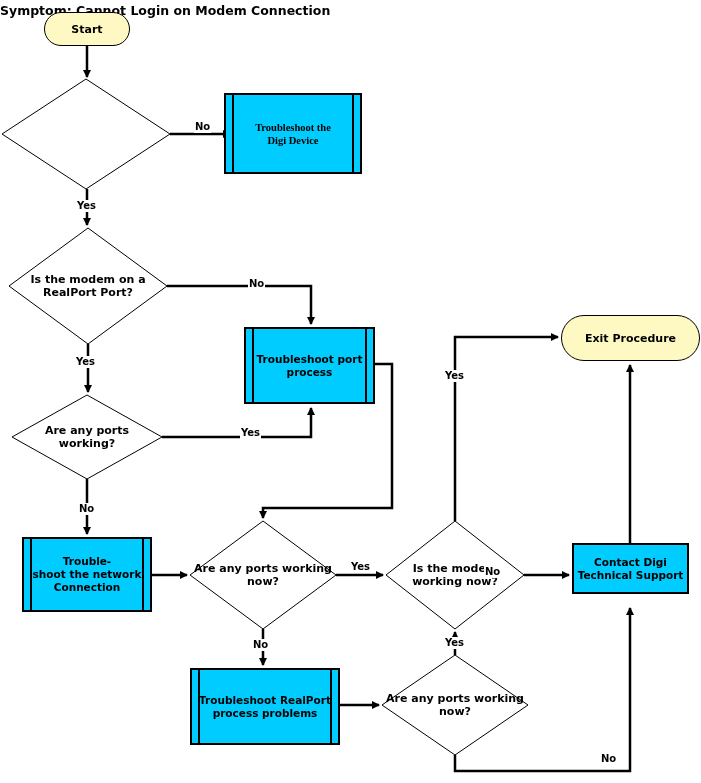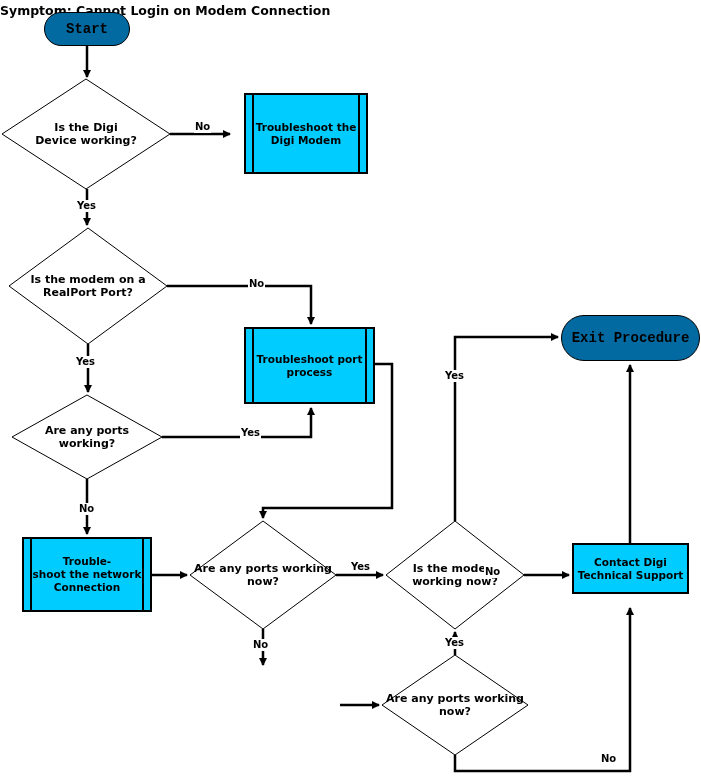--- a/index.html
+++ b/index.html
@@ -9,38 +9,38 @@
     font-family:"DejaVu Sans", "Liberation Sans", sans-serif; overflow:hidden;
   }
   .title {
     position:absolute; left:0; right:0; top:3px; text-align:left;
     font-size:12.5px; font-weight:bold; color:#000;
   }
   .wires { position:absolute; left:0; top:0; }
   .wire { fill:none; stroke:#000; stroke-width:2.5px; }
   .diamond { fill:#ffffff; stroke:#000; stroke-width:1px; }
   .terminator {
-    position:absolute; background:#0369a1; border:1px solid #000;
+    position:absolute; background:#fef9c3; border:1px solid #000;
     display:flex; flex-direction:column; align-items:center; justify-content:center;
-    font-size:14px; font-weight:bold; color:#000; text-align:center;font-family:Liberation Mono, monospace;
+    font-size:11px; font-weight:bold; color:#000; text-align:center;
   }
   #start { left:44px; top:12px; width:86px; height:34px; border-radius:17px; }
   #exit  { left:561px; top:315px; width:139px; height:46px; border-radius:23px; }
   .pbox {
     position:absolute; background:#00ccff; border:2px solid #000;
     display:flex; flex-direction:column; align-items:center; justify-content:center;
     font-size:10.5px; font-weight:bold; color:#000; text-align:center; line-height:13px;
   }
   .pbox span, .dtext span, .terminator span { display:block; white-space:nowrap; }
   .predef::before, .predef::after {
     content:""; position:absolute; top:0; bottom:0; width:2px; background:#000;
   }
   .predef::before { left:6px; }
   .predef::after  { right:6px; }
-  #digi-box     { left:244px; top:93px;  width:124px; height:81px; }
+  #digi-box     { left:224px; top:93px;  width:138px; height:81px;font-family:Liberation Serif, serif; }
   #port-box     { left:244px; top:327px; width:131px; height:77px; }
   #network-box  { left:22px;  top:537px; width:130px; height:75px; }
   #realport-box { left:190px; top:668px; width:150px; height:77px; }
   #contact-box  { left:572px; top:543px; width:117px; height:51px; }
   .dtext {
     position:absolute; text-align:center; font-size:11px; font-weight:bold;
     color:#000; line-height:13px;
   }
   #d1-text { left:16px;  top:121px; width:140px; }
   #d2-text { left:8px;   top:273px; width:160px; }
@@ -94,24 +94,20 @@
   </svg>
 
   <div class="terminator" id="start">
     <span>Start</span>
   </div>
 
   <div class="terminator" id="exit">
     <span>Exit Procedure</span>
   </div>
 
-  <div class="dtext" id="d1-text">
-    <span>Is the Digi</span>
-    <span>Device working?</span>
-  </div>
 
   <div class="dtext" id="d2-text">
     <span>Is the modem on a</span>
     <span>RealPort Port?</span>
   </div>
 
   <div class="dtext" id="d3-text">
     <span>Are any ports</span>
     <span>working?</span>
   </div>
@@ -126,34 +122,38 @@
     <span>working now?</span>
   </div>
 
   <div class="dtext" id="d6-text">
     <span>Are any ports working</span>
     <span>now?</span>
   </div>
 
   <div class="pbox predef" id="digi-box">
     <span>Troubleshoot the</span>
-    <span>Digi Modem</span>
+    <span>Digi Device</span>
   </div>
 
   <div class="pbox predef" id="port-box">
     <span>Troubleshoot port</span>
     <span>process</span>
   </div>
 
   <div class="pbox predef" id="network-box">
     <span>Trouble-</span>
     <span>shoot the network</span>
     <span>Connection</span>
   </div>
 
+  <div class="pbox predef" id="realport-box">
+    <span>Troubleshoot RealPort</span>
+    <span>process problems</span>
+  </div>
 
   <div class="pbox" id="contact-box">
     <span>Contact Digi</span>
     <span>Technical Support</span>
   </div>
 
   <span class="elabel" style="left:194px; top:121px;">No</span>
   <span class="elabel" style="left:76px;  top:200px;">Yes</span>
   <span class="elabel" style="left:248px; top:278px;">No</span>
   <span class="elabel" style="left:75px;  top:356px;">Yes</span>

